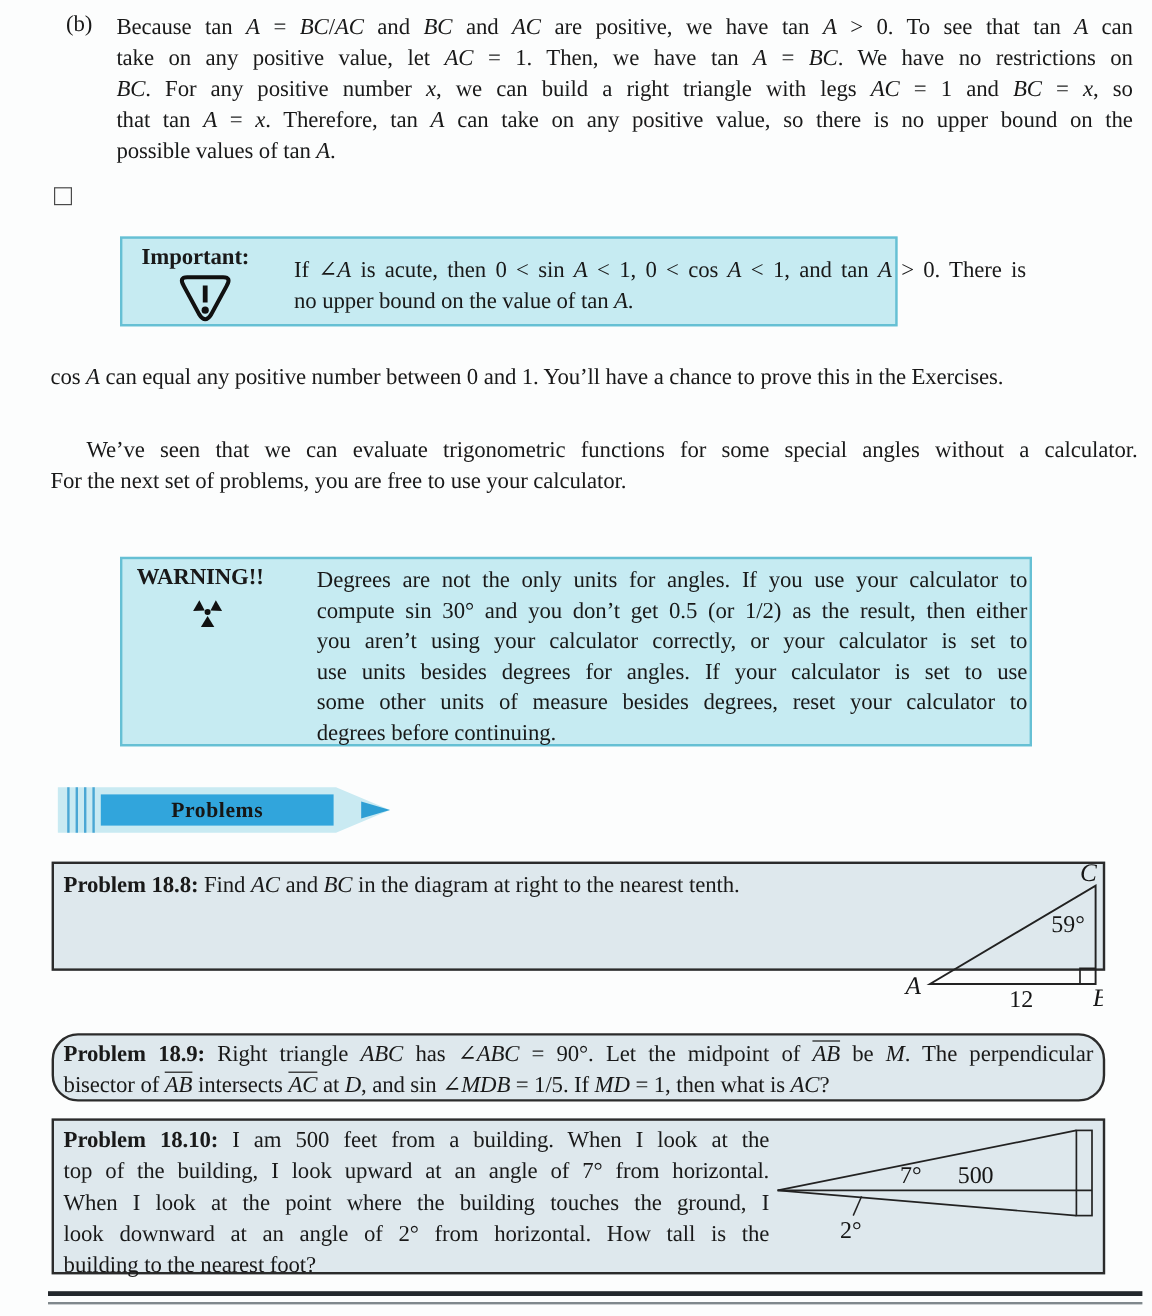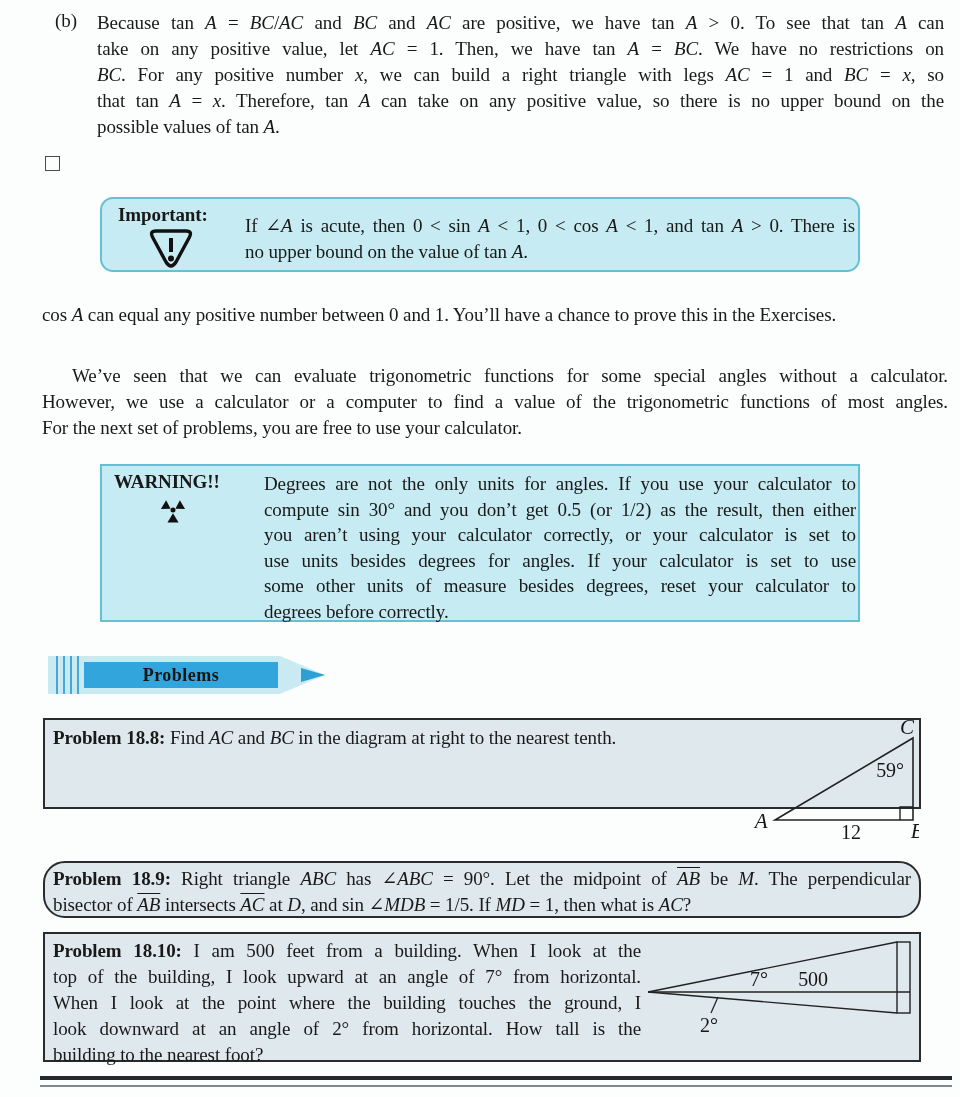--- a/index.html
+++ b/index.html
@@ -52,62 +52,61 @@
         <div class="tl jl">Because tan <span class="mi">A</span> = <span class="mi">BC</span>/<span class="mi">AC</span> and <span class="mi">BC</span> and <span class="mi">AC</span> are positive, we have tan <span class="mi">A</span> &gt; 0.  To see that tan <span class="mi">A</span> can</div>
         <div class="tl jl">take on any positive value, let <span class="mi">AC</span> = 1.  Then, we have tan <span class="mi">A</span> = <span class="mi">BC</span>.  We have no restrictions on</div>
         <div class="tl jl"><span class="mi">BC</span>.  For any positive number <span class="mi">x</span>, we can build a right triangle with legs <span class="mi">AC</span> = 1 and <span class="mi">BC</span> = <span class="mi">x</span>, so</div>
         <div class="tl jl">that tan <span class="mi">A</span> = <span class="mi">x</span>.  Therefore, tan <span class="mi">A</span> can take on any positive value, so there is no upper bound on the</div>
         <div class="tl">possible values of tan <span class="mi">A</span>.</div>
       </div>
   </div>
 
   <div id="qed" class="abs" style="left:45px; top:156px;"></div>
 
-  <div class="abs box-cyan" style="left:100px; top:197px; width:760px; height:75px;border-radius:13px;">
+  <div class="abs box-cyan" style="left:100px; top:197px; width:648px; height:75px;">
     <div class="abs box-label" style="left:16px; top:5px;">Important:</div>
     <span class="abs" style="left:46px; top:27px;">
       <svg width="46" height="44" viewBox="0 0 46 44">
         <path d="M8 5 H38 Q45 5 41 12 L28 36 Q23 44 18 36 L5 12 Q1 5 8 5 Z" fill="none" stroke="#111" stroke-width="3.4" stroke-linejoin="round"></path>
         <line x1="23" y1="12" x2="23" y2="26" stroke="#111" stroke-width="4"></line>
         <circle cx="23" cy="32.5" r="3" fill="#111"></circle>
       </svg>
     </span>
     <div class="abs" style="left:143px; top:14px; width:610px;">
         <div class="tl jl">If ∠<span class="mi">A</span> is acute, then 0 &lt; sin <span class="mi">A</span> &lt; 1, 0 &lt; cos <span class="mi">A</span> &lt; 1, and tan <span class="mi">A</span> &gt; 0.  There is</div>
         <div class="tl">no upper bound on the value of tan <span class="mi">A</span>.</div>
       </div>
   </div>
 
   <div class="abs" style="left:42px; top:302px; width:906px;">
       <div class="tl">cos <span class="mi">A</span> can equal any positive number between 0 and 1.  You’ll have a chance to prove this in the Exercises.</div>
     </div>
 
   <div class="abs indent-first" style="left:42px; top:363px; width:906px;">
       <div class="tl jl">We’ve seen that we can evaluate trigonometric functions for some special angles without a calculator.</div>
-      <div class="tl jl">However, we use a calculator or a computer to find a value of the trigonometric functions of most angles.</div>
       <div class="tl">For the next set of problems, you are free to use your calculator.</div>
     </div>
 
   <div class="abs box-cyan" style="left:100px; top:464px; width:760px; height:158px;">
     <div class="abs box-label" style="left:12px; top:5px;">WARNING!!</div>
     <span class="abs" style="left:58px; top:31px;">
       <svg width="26" height="26" viewBox="0 0 28 28">
         <polygon points="14,17.5 8,27.5 20,27.5" fill="#111"></polygon>
         <polygon points="11.4,12.6 1,13 6.6,3.4" fill="#111"></polygon>
         <polygon points="16.6,12.6 27,13 21.4,3.4" fill="#111"></polygon>
         <circle cx="14" cy="14" r="2.7" fill="#111"></circle>
       </svg>
     </span>
     <div class="abs" style="left:162px; top:5px; width:592px; --lh:25.5px;">
         <div class="tl jl" style="line-height: 25.5px; min-height: 25.5px;">Degrees are not the only units for angles.  If you use your calculator to</div>
         <div class="tl jl" style="line-height: 25.5px; min-height: 25.5px;">compute sin 30° and you don’t get 0.5 (or 1/2) as the result, then either</div>
         <div class="tl jl" style="line-height: 25.5px; min-height: 25.5px;">you aren’t using your calculator correctly, or your calculator is set to</div>
         <div class="tl jl" style="line-height: 25.5px; min-height: 25.5px;">use units besides degrees for angles.  If your calculator is set to use</div>
         <div class="tl jl" style="line-height: 25.5px; min-height: 25.5px;">some other units of measure besides degrees, reset your calculator to</div>
-        <div class="tl" style="line-height: 25.5px; min-height: 25.5px;">degrees before correctly.</div>
+        <div class="tl" style="line-height: 25.5px; min-height: 25.5px;">degrees before continuing.</div>
       </div>
   </div>
 
   <div class="abs" style="left:48px; top:652px;">
     <svg width="280" height="46" viewBox="0 0 280 46">
       <polygon points="0,4 232,4 277,23 232,42 0,42" fill="#c9eaf2"></polygon>
       <line x1="9" y1="4" x2="9" y2="42" stroke="#4aa7d4" stroke-width="2"></line>
       <line x1="16" y1="4" x2="16" y2="42" stroke="#4aa7d4" stroke-width="2"></line>
       <line x1="23" y1="4" x2="23" y2="42" stroke="#4aa7d4" stroke-width="2"></line>
       <line x1="30" y1="4" x2="30" y2="42" stroke="#4aa7d4" stroke-width="2"></line>

